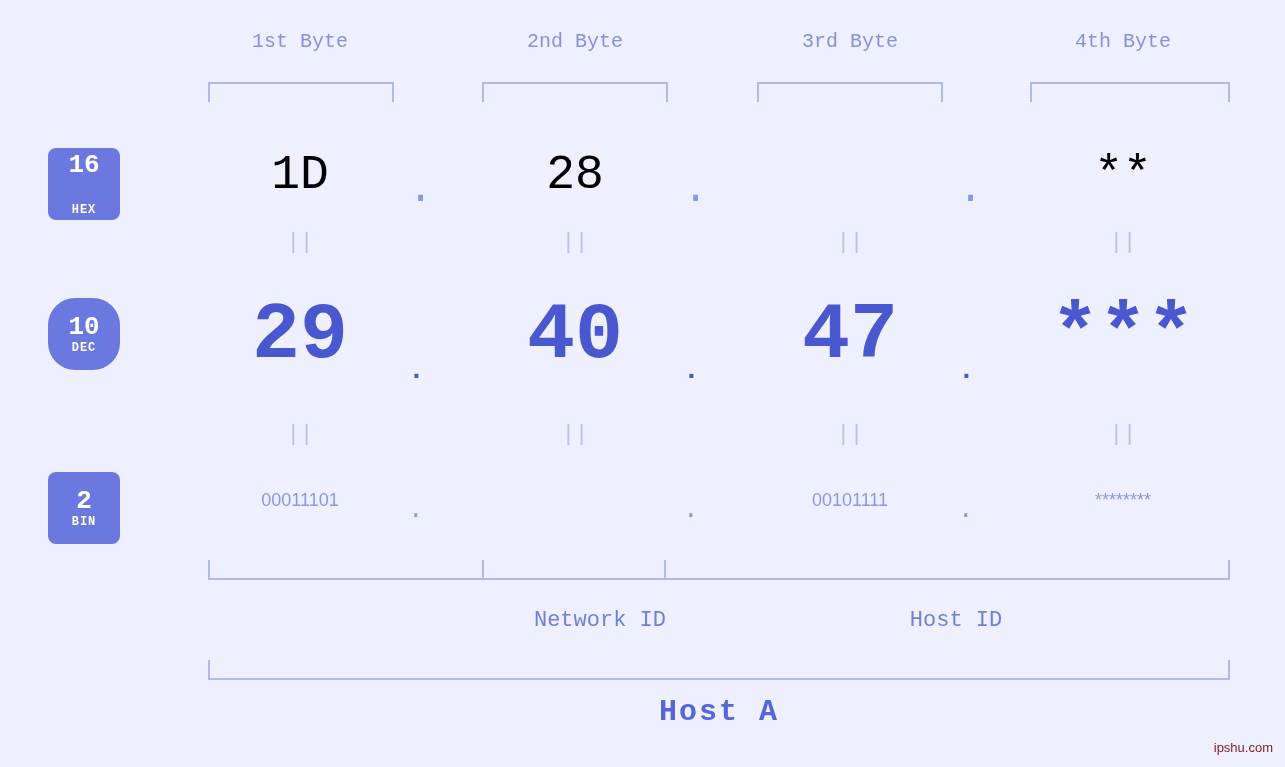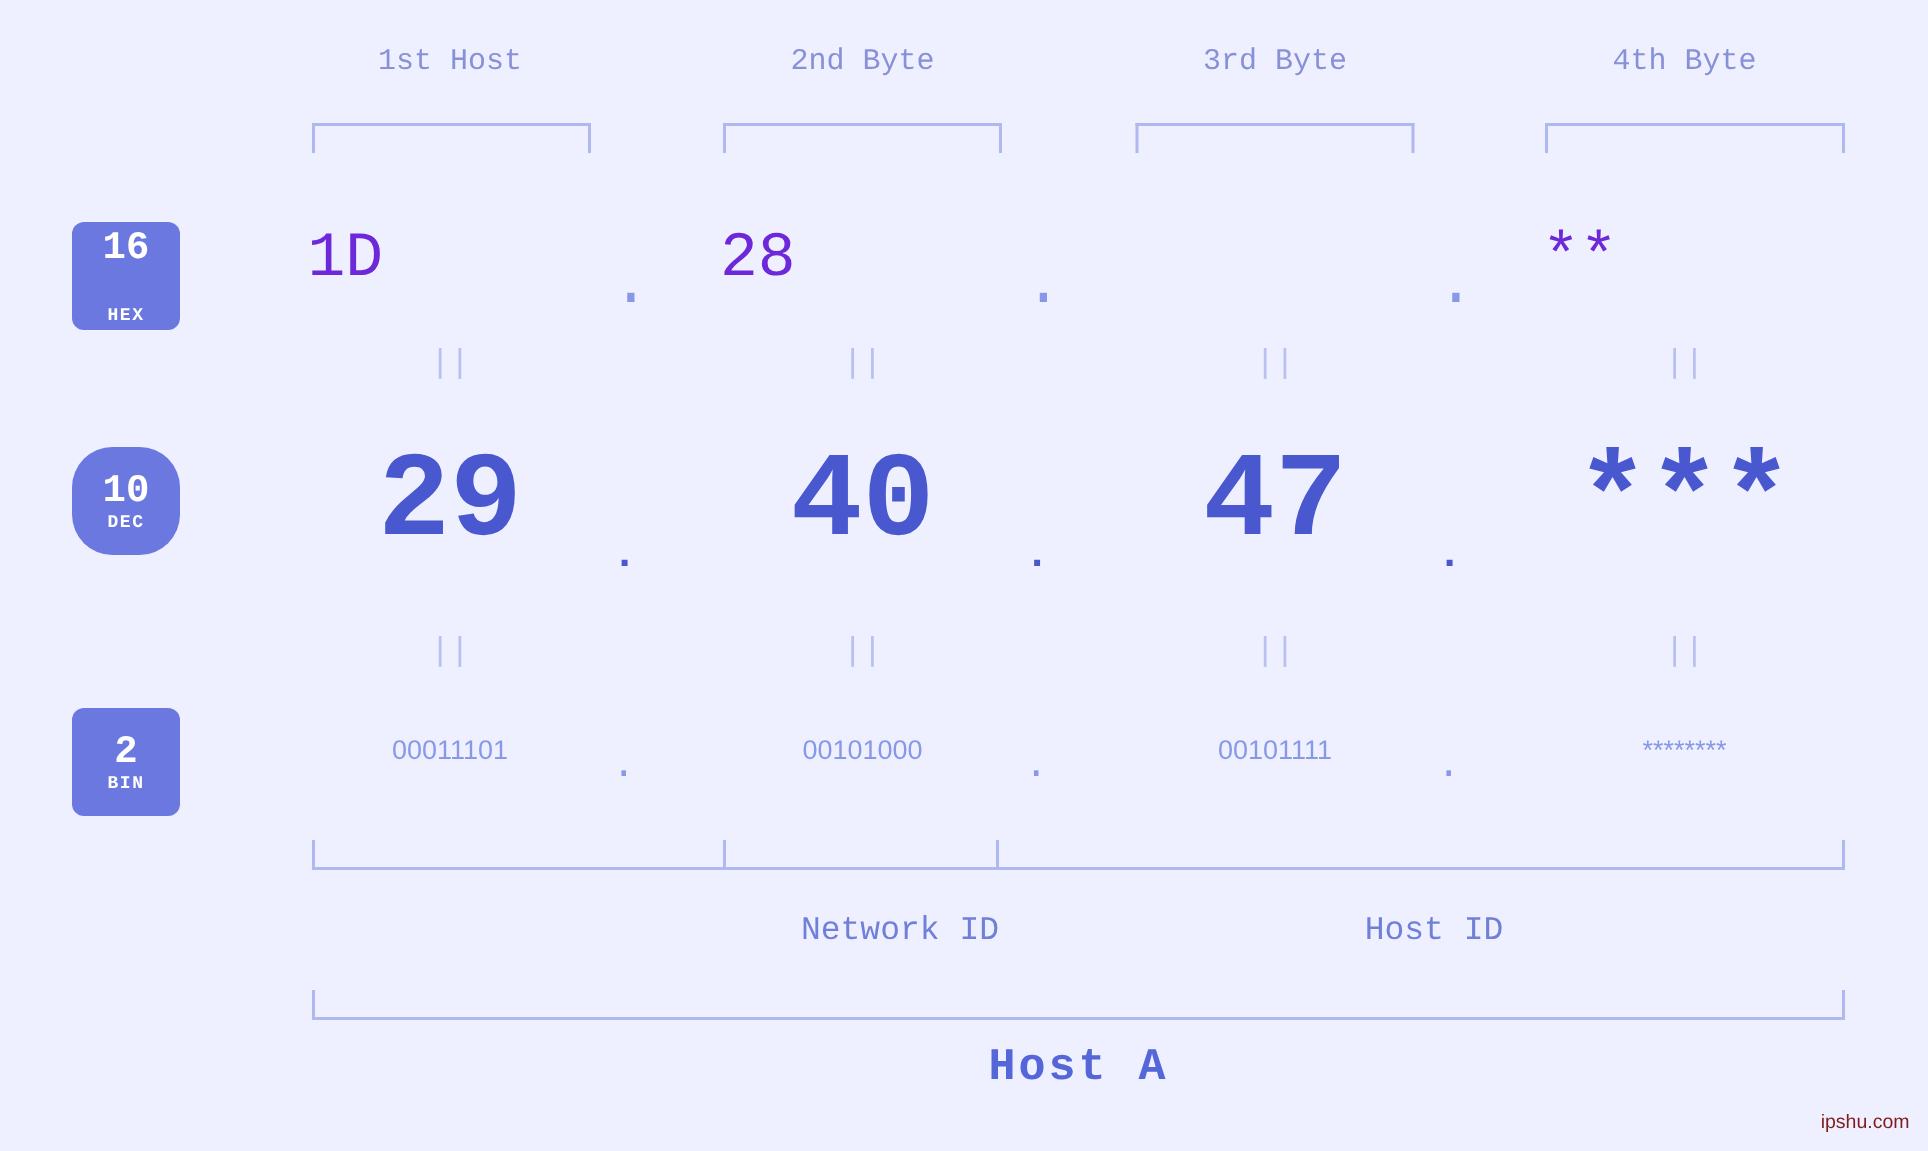--- a/index.html
+++ b/index.html
@@ -86,24 +86,24 @@
     }
     .bt1 { left: 208px; width: 186px; }
     .bt2 { left: 482px; width: 186px; }
     .bt3 { left: 757px; width: 186px; }
     .bt4 { left: 1030px; width: 200px; }
 
     
     .hex-val {
       position: absolute;
       top: 148px;
-      color: #6d28d9;
-      font-size: 42px;
-      font-family: 'Courier New', monospace;
-      text-align: left;
+      color: #000000;
+      font-size: 48px;
+      font-family: 'Courier New', monospace;
+      text-align: center;
       width: 190px;
     }
     .hex1 { left: 205px; }
     .hex2 { left: 480px; }
     .hex3 { left: 755px; }
     .hex4 { left: 1028px; }
 
     
     .dot-hex {
       position: absolute;
@@ -281,21 +281,21 @@
   </div>
   <div class="badge badge-dec">
     <span class="badge-num">10</span>
     <span class="badge-label">DEC</span>
   </div>
   <div class="badge badge-bin">
     <span class="badge-num">2</span>
     <span class="badge-label">BIN</span>
   </div>
 
-  <div class="col-header col1">1st Host</div>
+  <div class="col-header col1">1st Byte</div>
   <div class="col-header col2">2nd Byte</div>
   <div class="col-header col3">3rd Byte</div>
   <div class="col-header col4">4th Byte</div>
 
   <div class="bracket-top bt1"></div>
   <div class="bracket-top bt2"></div>
   <div class="bracket-top bt3"></div>
   <div class="bracket-top bt4"></div>
 
   <div class="hex-val hex1">1D</div>
@@ -318,21 +318,20 @@
   <div class="dot-dec dd3">.</div>
   <div class="dec-val dec4">***</div>
 
   <div class="eq-bar2 eq21">||</div>
   <div class="eq-bar2 eq22">||</div>
   <div class="eq-bar2 eq23">||</div>
   <div class="eq-bar2 eq24">||</div>
 
   <div class="bin-val bin1">00011101</div>
   <div class="dot-bin db1">.</div>
-  <div class="bin-val bin2">00101000</div>
   <div class="dot-bin db2">.</div>
   <div class="bin-val bin3">00101111</div>
   <div class="dot-bin db3">.</div>
   <div class="bin-val bin4">********</div>
 
   <div class="bracket-bot bb-net"></div>
   <div class="bracket-bot bb-host"></div>
 
   <div class="label-net">Network ID</div>
   <div class="label-host">Host ID</div>

